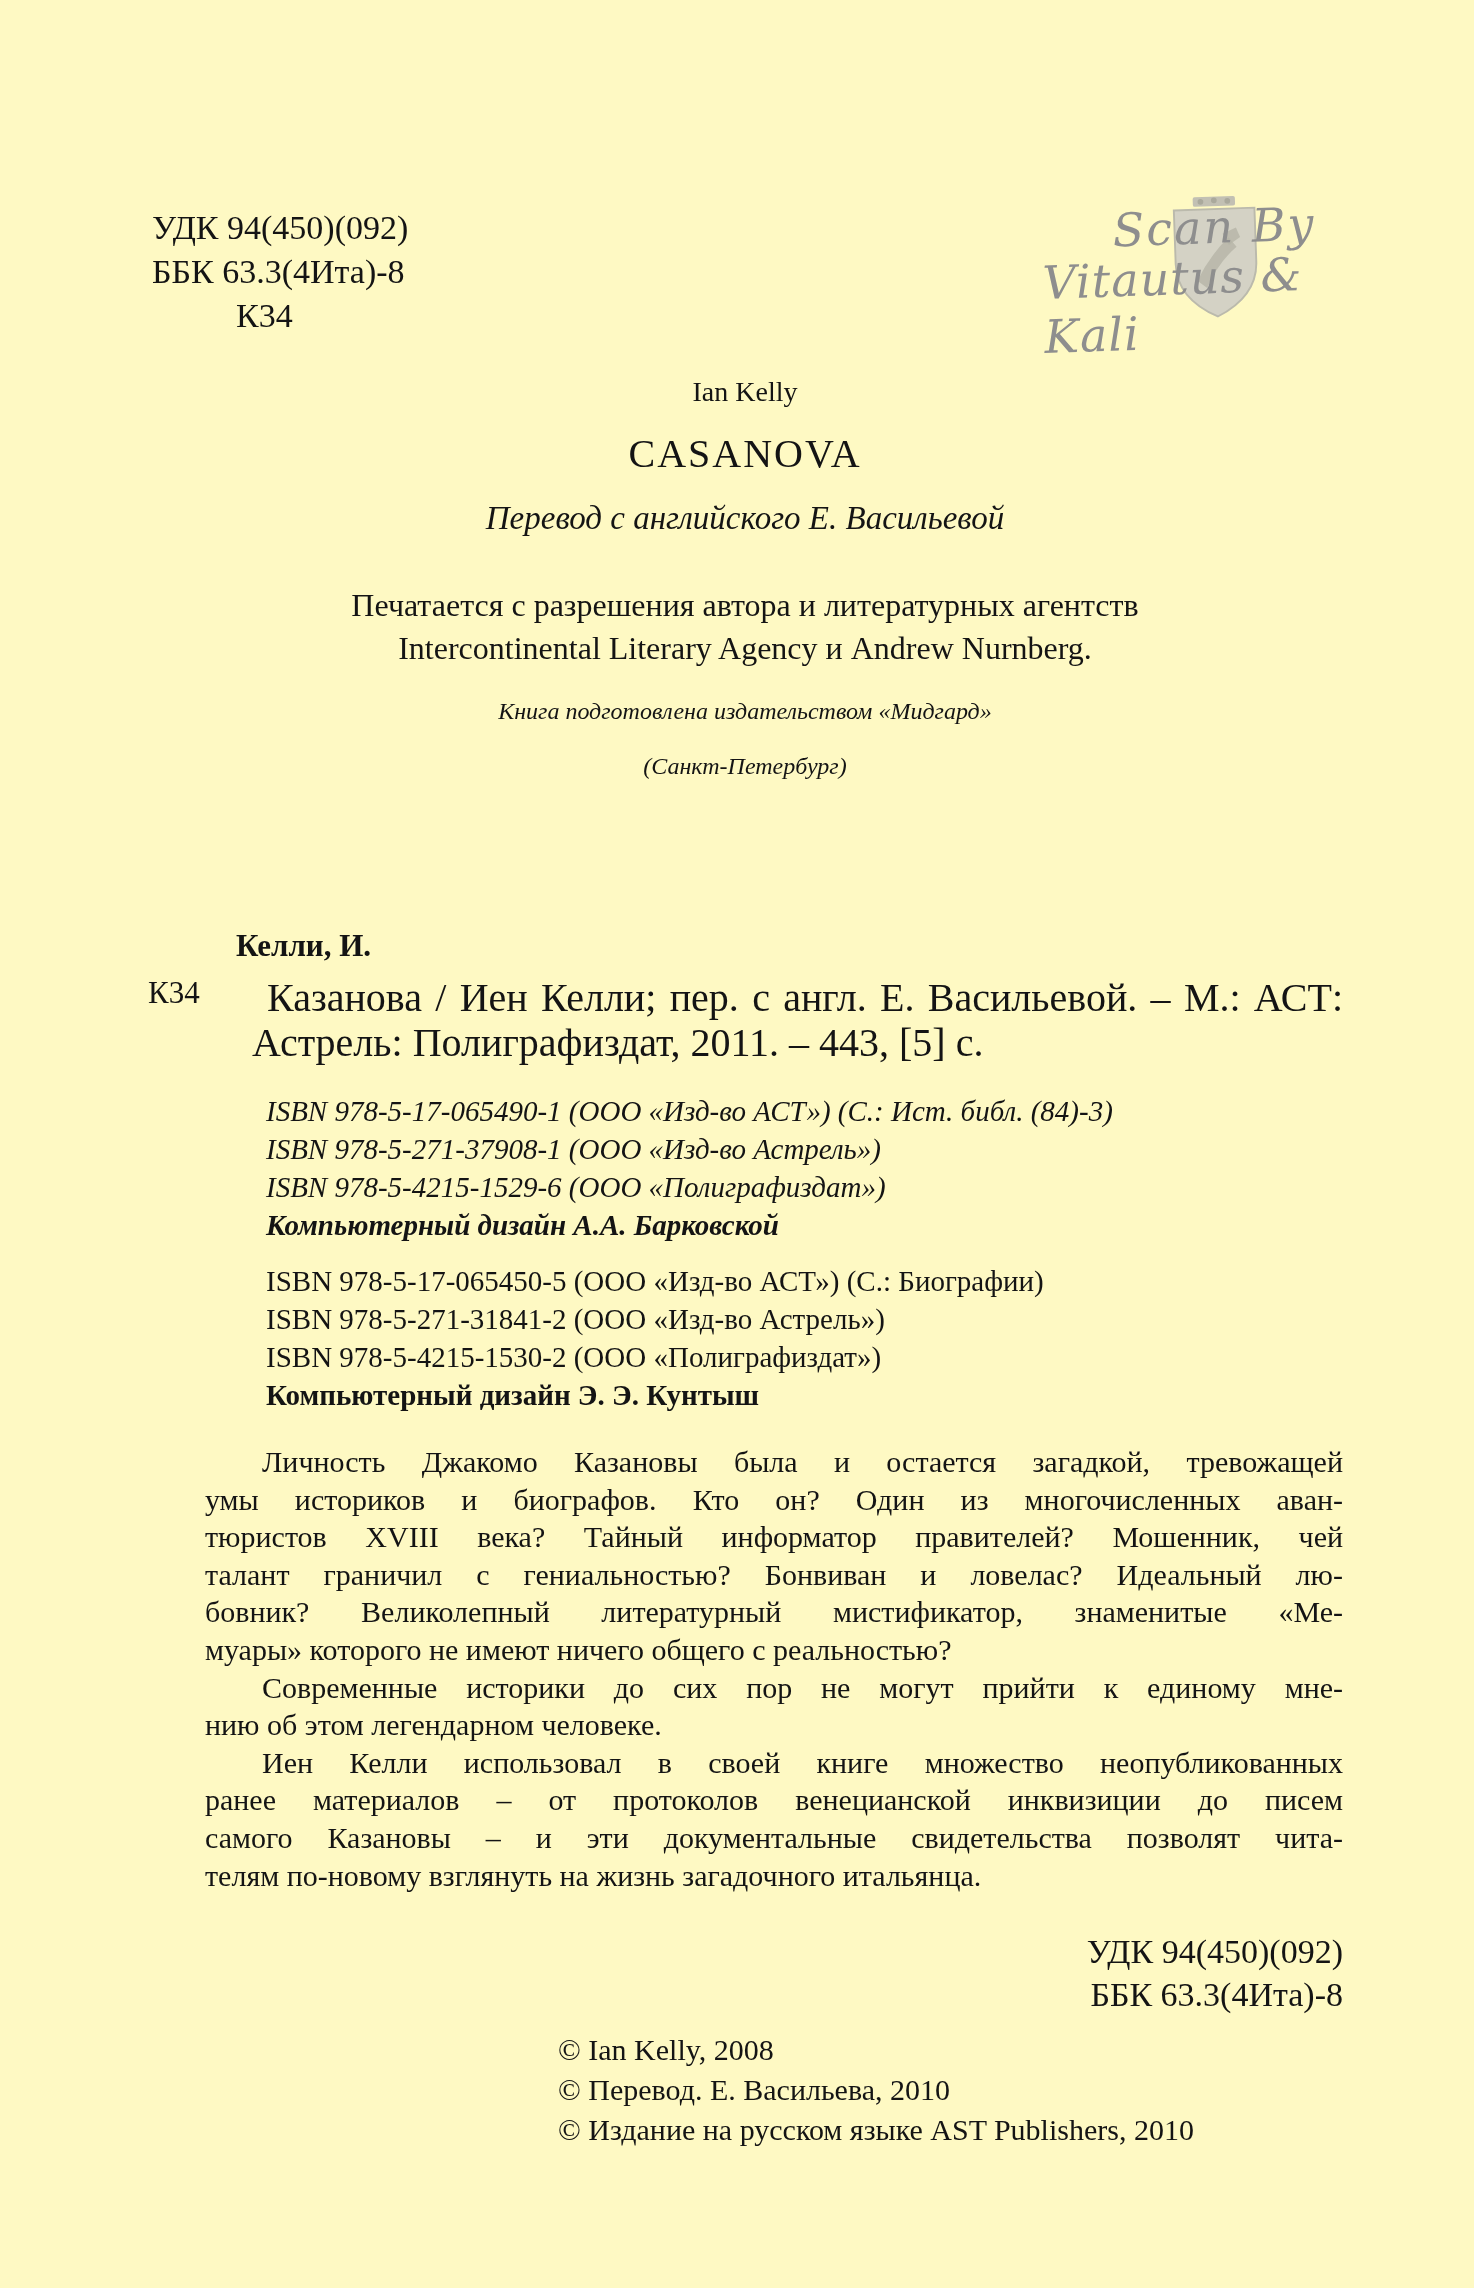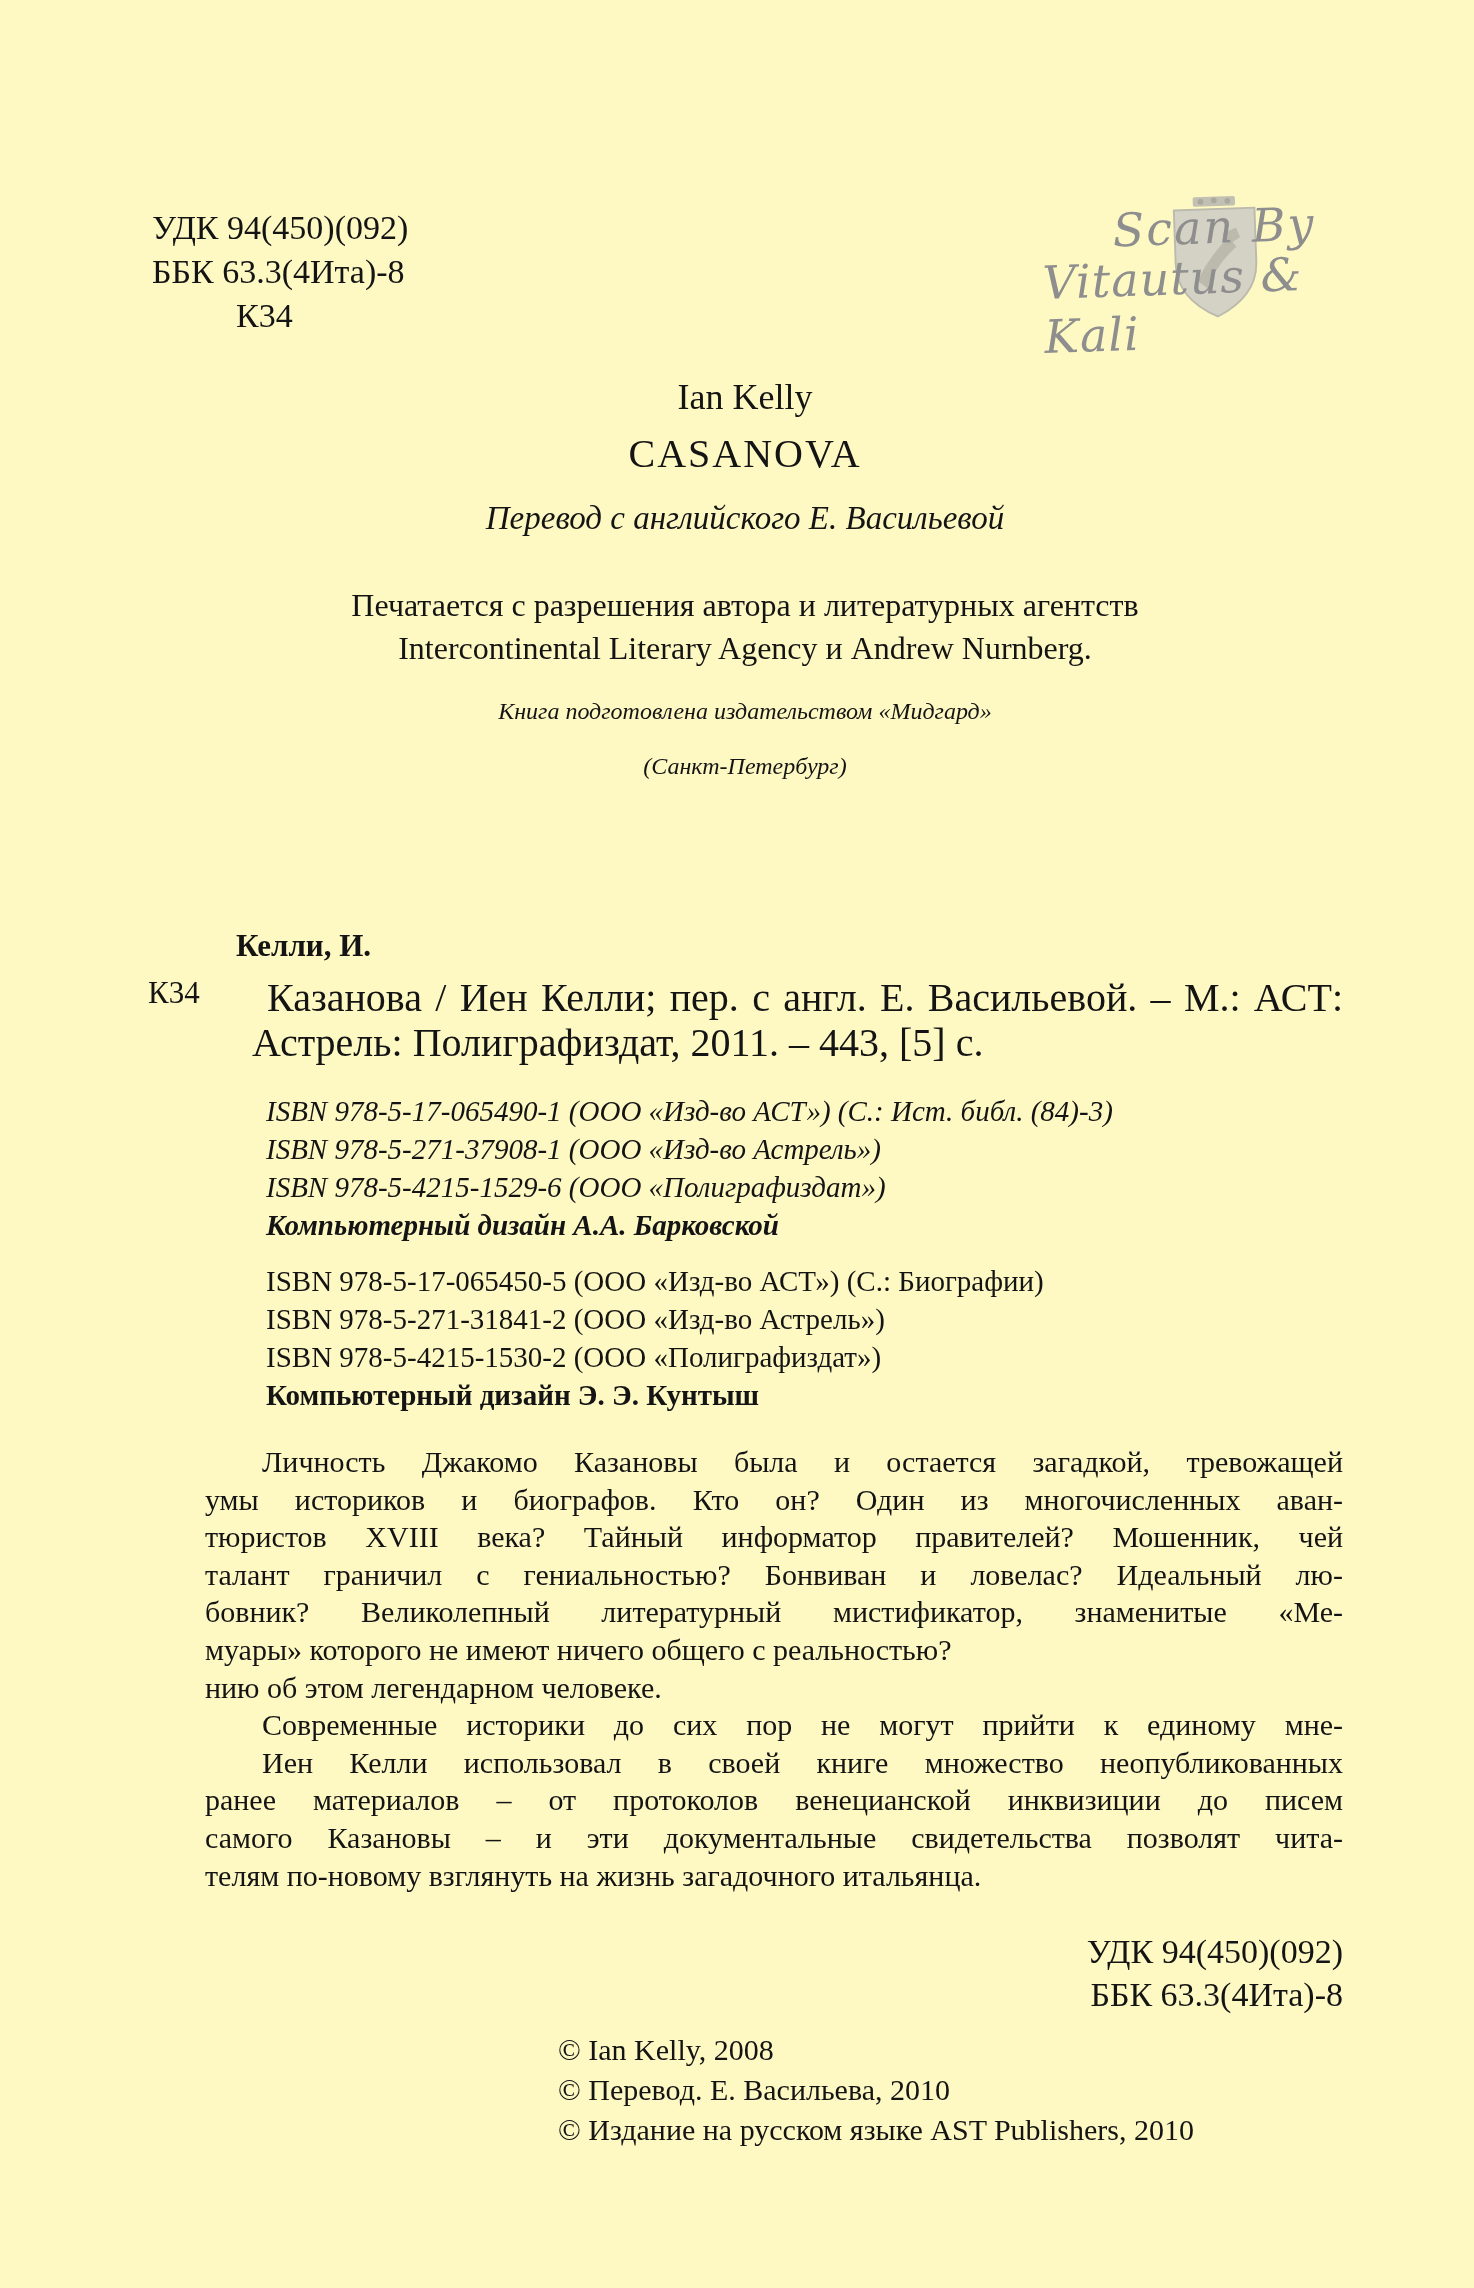--- a/index.html
+++ b/index.html
@@ -27,21 +27,21 @@
     font-family: "DejaVu Serif", serif;
     font-style: italic;
     pointer-events: none;
   }
   .wm-shield { position: absolute; left: 128px; top: 6px; width: 96px; height: 128px; opacity: 0.75; }
   .wm-line1 { position: absolute; left: 74px; top: 12px; font-size: 46px; letter-spacing: 2px; }
   .wm-line2 { position: absolute; left: 2px; top: 62px; font-size: 46px; letter-spacing: 1px; }
 
   
   .center-block { left: 20px; width: 1450px; text-align: center; }
-  .title-author { top: 376px; font-size: 36px; }
+  .title-author { top: 376px; font-size: 28px; }
   .title-name { top: 430px; font-size: 40px; letter-spacing: 2px; }
   .translation { top: 500px; font-size: 33px; font-style: italic; }
   .permission { top: 584px; font-size: 32px; line-height: 43px; }
   .prepared { top: 698px; font-size: 24px; font-style: italic; }
   .prepared .line2 { margin-top: 28px; }
 
   
   .catalog-heading { left: 236px; top: 928px; font-size: 31px; font-weight: bold; }
   .catalog-sign { left: 148px; top: 975px; font-size: 31px; }
   .catalog-lines { left: 252px; top: 975px; width: 1091px; font-size: 40px; line-height: 45px; }
@@ -127,22 +127,22 @@
     <div class="design-line">Компьютерный дизайн Э. Э. Кунтыш</div>
   </div>
 
   <div class="abs annotation">
     <div class="jline indent">Личность Джакомо Казановы была и остается загадкой, тревожащей</div>
     <div class="jline">умы историков и биографов. Кто он? Один из многочисленных аван-</div>
     <div class="jline">тюристов XVIII века? Тайный информатор правителей? Мошенник, чей</div>
     <div class="jline">талант граничил с гениальностью? Бонвиван и ловелас? Идеальный лю-</div>
     <div class="jline">бовник? Великолепный литературный мистификатор, знаменитые «Ме-</div>
     <div class="jline jlast">муары» которого не имеют ничего общего с реальностью?</div>
+    <div class="jline indent">Современные историки до сих пор не могут прийти к единому мне-</div>
     <div class="jline jlast">нию об этом легендарном человеке.</div>
-    <div class="jline indent">Современные историки до сих пор не могут прийти к единому мне-</div>
     <div class="jline indent">Иен Келли использовал в своей книге множество неопубликованных</div>
     <div class="jline">ранее материалов – от протоколов венецианской инквизиции до писем</div>
     <div class="jline">самого Казановы – и эти документальные свидетельства позволят чита-</div>
     <div class="jline jlast">телям по-новому взглянуть на жизнь загадочного итальянца.</div>
   </div>
 
   <div class="abs bottom-codes">
     <div>УДК 94(450)(092)</div>
     <div>ББК 63.3(4Ита)-8</div>
   </div>

